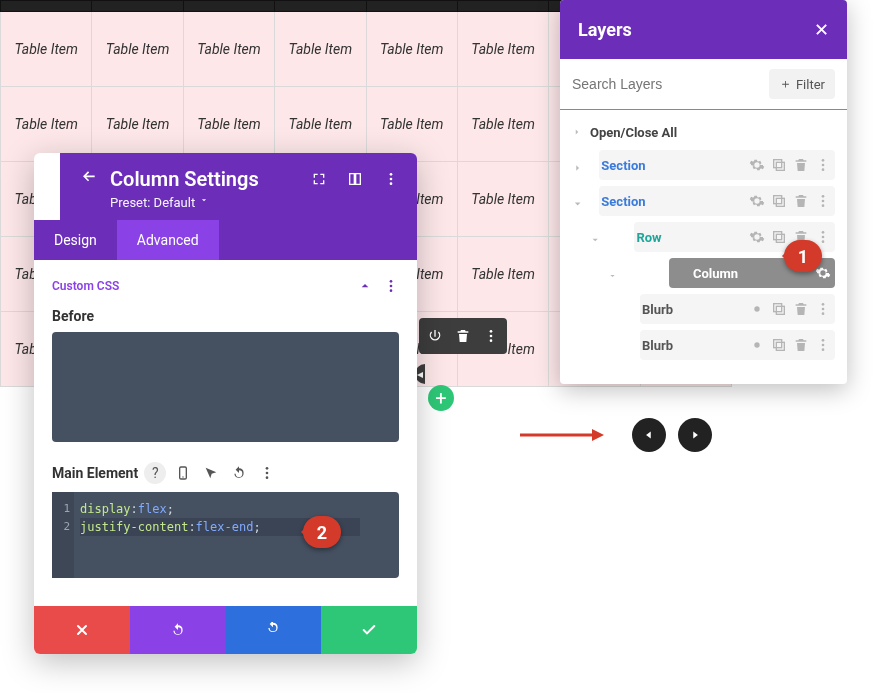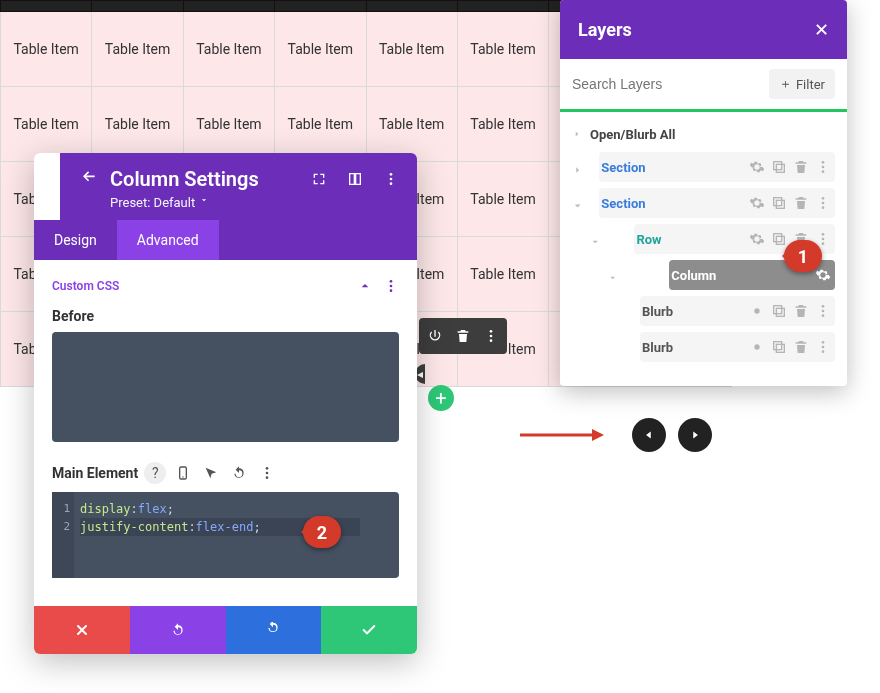--- a/index.html
+++ b/index.html
@@ -1,20 +1,20 @@
 <!DOCTYPE html>
 <html><head>
 <meta charset="utf-8">
 <style>
   * { box-sizing: border-box; margin: 0; padding: 0; }
   body { font-family: -apple-system, BlinkMacSystemFont, "Segoe UI", Roboto, Helvetica, Arial, sans-serif; background: #fff; width: 880px; height: 693px; position: relative; overflow: hidden; color: #444; }
 
   
   .bg-table { position: absolute; top: 0; left: 0; width: 732px; border-collapse: collapse; }
-  .bg-table td { border: 1px solid #dadada; background: #fde7e9; width: 90px; height: 75px; text-align: center; font-size: 14px; color: #333; }
+  .bg-table td { border: 1px solid #dadada; background: #fde7e9; width: 90px; height: 75px; text-align: center; font-size: 14px; color: #333; font-style: italic; }
   .bg-table tr:first-child td { background: #222; height: 11px; border-color: #111; }
   .bg-table tr:first-child td:last-child { background:#fff; }
 
   
   .arrow-row { position: absolute; top: 418px; left: 520px; display: flex; align-items: center; gap: 28px; }
   .red-arrow { width: 84px; height: 12px; position: relative; }
   .red-arrow svg { display:block; }
   .play-buttons { display: flex; gap: 12px; }
   .circ-btn { width: 34px; height: 34px; border-radius: 50%; background: #222; display: flex; align-items: center; justify-content: center; cursor:pointer; }
   .circ-btn svg { width: 14px; height: 14px; fill: #fff; }
@@ -59,37 +59,37 @@
   .float-bar { position:absolute; left:419px; top:318px; height:36px; background:#3d3d3d; border-radius:4px; display:flex; align-items:center; padding:0 8px; gap:12px; color:#fff; }
   .float-bar span{ cursor:pointer; display:inline-flex;}
   .float-tab { position:absolute; left:415px; top:364px; width:10px; height:20px; background:#3d3d3d; border-top-left-radius:10px; border-bottom-left-radius:10px; color:#fff; display:flex; align-items:center; justify-content:center; font-size:12px; }
   .float-plus { position:absolute; left:428px; top:385px; width:26px; height:26px; background:#2ec777; border-radius:50%; display:flex; align-items:center; justify-content:center; color:#fff; font-size:20px; line-height:0; cursor:pointer;}
 
   
   .layers { position:absolute; left:560px; top:0; width:287px; background:#fff; border-radius:4px; box-shadow:0 6px 24px rgba(0,0,0,.25); overflow:hidden; font-size:13px; }
   .layers-head { background:#6c2eb9; color:#fff; padding:19px 18px; display:flex; align-items:center; }
   .layers-title { font-size:18px; font-weight:700; flex:1; }
   .layers-close { cursor:pointer; font-size:18px; }
-  .layers-search { display:flex; align-items:center; padding:10px 12px; gap:8px; border-bottom:3px solid #22c55e; }
+  .layers-search { display:flex; align-items:center; padding:10px 12px; gap:8px; border-bottom:1px solid #22c55e; }
   .layers-search input { flex:1; border:none; outline:none; font-size:14px; color:#555; background:transparent; }
   .filter-btn { background:#f2f2f2; border-radius:4px; padding:6px 10px; font-size:13px; cursor:pointer; display:flex; align-items:center; gap:4px; color:#555; }
   .layers-body { padding:10px 12px 18px 12px; }
   .oc-row { display:flex; align-items:center; gap:8px; font-weight:700; color:#444; padding:4px 0 10px 0; cursor:pointer; }
   .tree-item { display:flex; align-items:center; background:#f5f5f5; border-radius:4px; height:30px; margin-bottom:6px; padding-right:4px; }
   .tree-caret { width:18px; display:flex; justify-content:center; color:#bbb; cursor:pointer; }
   .tree-label { flex:1; font-weight:700; cursor:pointer; padding-left:2px; }
   .sect { color:#3a7bdc; }
   .rowc { color:#20a59a; }
   .colc { color:#fff; }
   .blurb { color:#555; }
   .tree-icons { display:flex; gap:6px; align-items:center; }
   .tree-icons span { width:16px; height:16px; display:inline-flex; align-items:center; justify-content:center; color:#b5b5b5; cursor:pointer; }
   .ind1 { margin-left:14px; width: calc(100% - 14px); }
   .ind2 { margin-left:32px; width: calc(100% - 32px); }
-  .ind3 { margin-left:50px; width: calc(100% - 50px); }
+  .ind3 { margin-left:50px; width: calc(100% - 50px); padding-left: 22px; }
   .ind4 { margin-left:68px; width: calc(100% - 68px); }
   .col-active { background:#8d8d8d; }
   .col-active .tree-icons span { color:#fff; }
 
   
   .badge { position:absolute; width:38px; height:32px; background:#d43a2a; border-radius:16px 16px 16px 16px; box-shadow:0 2px 5px rgba(0,0,0,.4); display:flex; align-items:center; justify-content:center; color:#fff; font-size:18px; font-weight:700; }
   .badge::before { content:""; position:absolute; left:-10px; top:8px; border:8px solid transparent; border-right-color:#d43a2a; }
   .badge1 { left:784px; top:240px; }
   .badge2 { left:303px; top:516px; }
 
@@ -336,21 +336,21 @@
     <div class="filter-btn">
         <span>＋</span>
         <span>Filter</span>
       </div>
   </div>
   <div class="layers-body">
     <div class="oc-row">
       <svg class="icon" style="width:10px;color:#bbb" viewBox="0 0 24 24">
           <path d="M9 6l6 6-6 6z"></path>
         </svg>
-      <span>Open/Blurb All</span>
+      <span>Open/Close All</span>
     </div>
 
     <div style="display:flex;align-items:center;gap:2px;">
       <svg class="icon tree-caret" style="width:12px;color:#bbb" viewBox="0 0 24 24">
           <path d="M9 6l6 6-6 6z"></path>
         </svg>
       <div class="tree-item ind1">
         <span class="tree-label sect">Section</span>
         <div class="tree-icons">
           <span>

